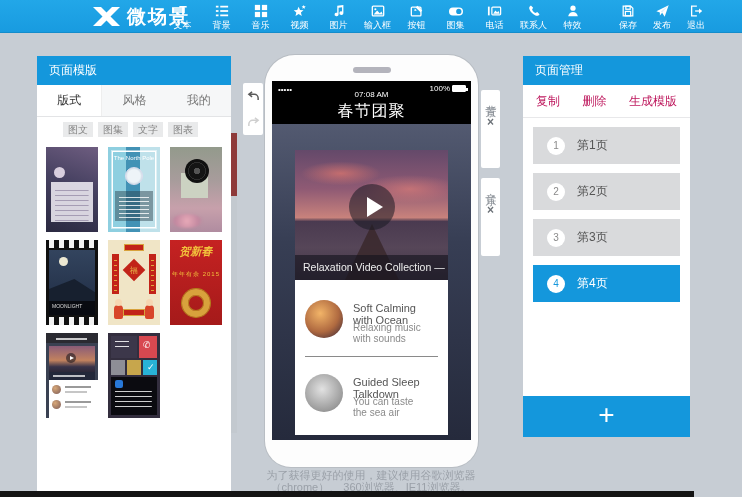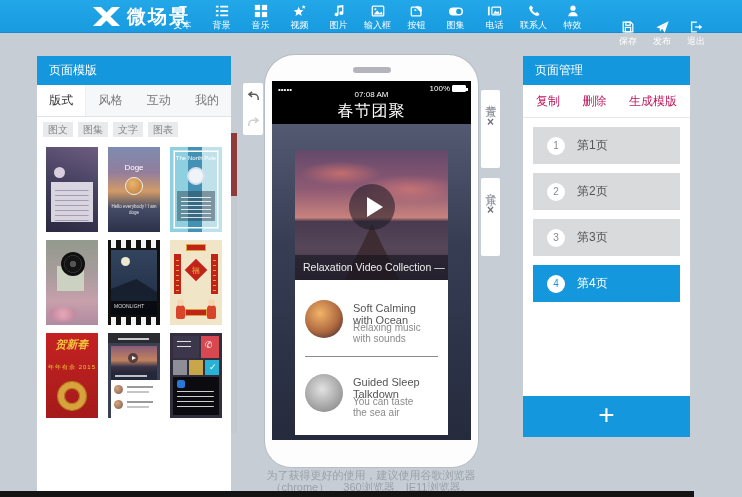--- a/index.html
+++ b/index.html
@@ -11,30 +11,30 @@
   .toolbar { position:absolute; left:0; top:0; width:742px; height:33px;
     background:linear-gradient(#22a7e8,#189be0); border-bottom:1px solid #138ccb; }
   .logo { position:absolute; left:93px; top:0; height:33px; display:flex; align-items:center; gap:7px; }
   .logo-mark { width:27px; height:19px; }
   .logo-text { color:#fff; font-size:19px; font-weight:bold; letter-spacing:2px; }
   .tools { position:absolute; left:163px; top:0; height:33px; display:flex; }
   .tool { width:39px; height:33px; display:flex; flex-direction:column; align-items:center; justify-content:center; cursor:pointer; }
   .tool .ticon { height:15px; display:flex; align-items:center; justify-content:center; }
   .tool .tlabel { color:#fff; font-size:9px; line-height:10px; margin-top:1px; white-space:nowrap; }
   .actions { position:absolute; left:611px; top:0; height:33px; display:flex; }
-  .actions .tool { width:34px;margin-top:16px; }
+  .actions .tool { width:34px; }
   svg.ic { display:block; }
 
   
   .left-panel { position:absolute; left:37px; top:56px; width:194px; height:477px; background:#fff; }
   .panel-header { height:29px; background:#1497dc; color:#fff; font-size:12px; line-height:29px; padding-left:12px; }
   .tabs { height:32px; display:flex; background:#f6f7f8; border-bottom:1px solid #e3e4e6; }
   .tab { flex:1; text-align:center; line-height:31px; font-size:12px; color:#777; cursor:pointer; }
   .tab.active { background:#fff; color:#333; border-right:1px solid #eee; }
-  .filters { height:25px; display:flex; align-items:center; gap:5px; padding:0 6px; }
+  .filters { height:25px; display:flex; align-items:center; gap:5px; padding:0 26px; }
   .chip { background:#e9eaeb; color:#848484; font-size:10px; padding:2px 5px; line-height:11px; cursor:pointer; }
   .thumb-grid { padding:5px 9px 0 9px; display:grid; grid-template-columns:repeat(3,52px); grid-auto-rows:85px; gap:8px 10px; }
   .thumb { position:relative; width:52px; height:85px; overflow:hidden; cursor:pointer; }
   .scroll-track { position:absolute; left:194px; top:77px; width:6px; height:300px; background:#c3c9cf; }
   .scroll-thumb { position:absolute; left:0; top:56px; width:6px; height:63px; background:#8e3a3a; }
 
   
   .t-night { background:linear-gradient(200deg,#6e5d80 0%,#454060 45%,#2a2940 100%); }
   .t-night .av { position:absolute; left:8px; top:20px; width:11px; height:11px; border-radius:50%; background:#d8cede; }
   .t-night .qbox { position:absolute; left:5px; right:5px; top:35px; height:40px; background:rgba(238,234,242,.88);
@@ -326,39 +326,33 @@
         <span class="tlabel">退出</span>
       </div>
     </div>
   </div>
 
   <div class="left-panel">
     <div class="panel-header">页面模版</div>
     <div class="tabs">
       <div class="tab active">版式</div>
       <div class="tab">风格</div>
-      <div class="tab">互动</div>
       <div class="tab">我的</div>
     </div>
     <div class="filters">
       <span class="chip">图文</span>
       <span class="chip">图集</span>
       <span class="chip">文字</span>
       <span class="chip">图表</span>
     </div>
 
     <div class="thumb-grid">
       <div class="thumb t-night">
         <div class="av"></div>
         <div class="qbox"></div>
-      </div>
-      <div class="thumb t-doge">
-        <div class="ttl">Doge</div>
-        <div class="av"></div>
-        <div class="cap">Hello everybody ! I am doge</div>
       </div>
       <div class="thumb t-pole">
         <div class="frame"></div>
         <div class="ttl">The North Pole</div>
         <div class="av"></div>
         <div class="txt"></div>
       </div>
 
       <div class="thumb t-love">
         <div class="sleeve"></div>

